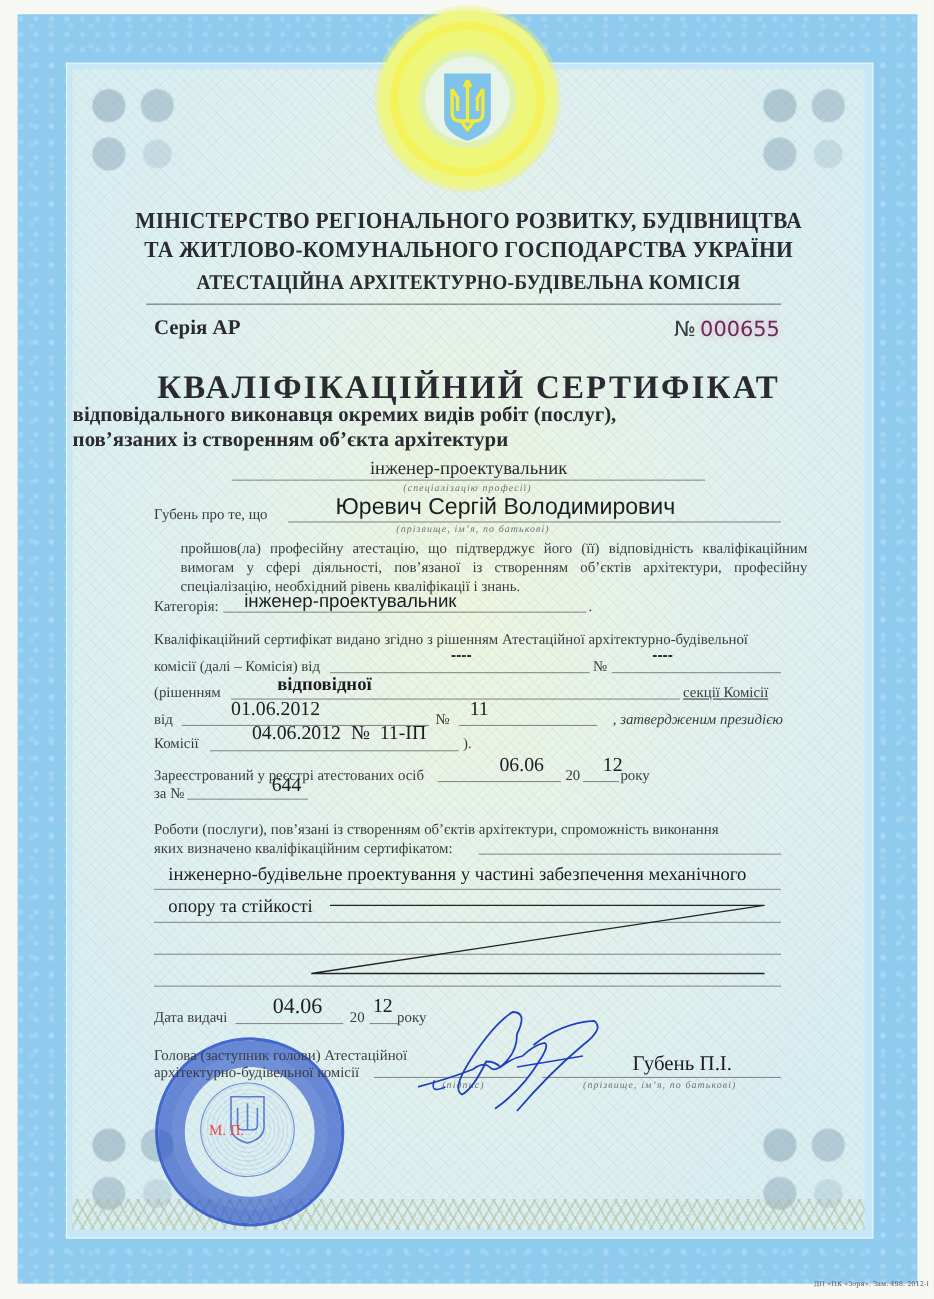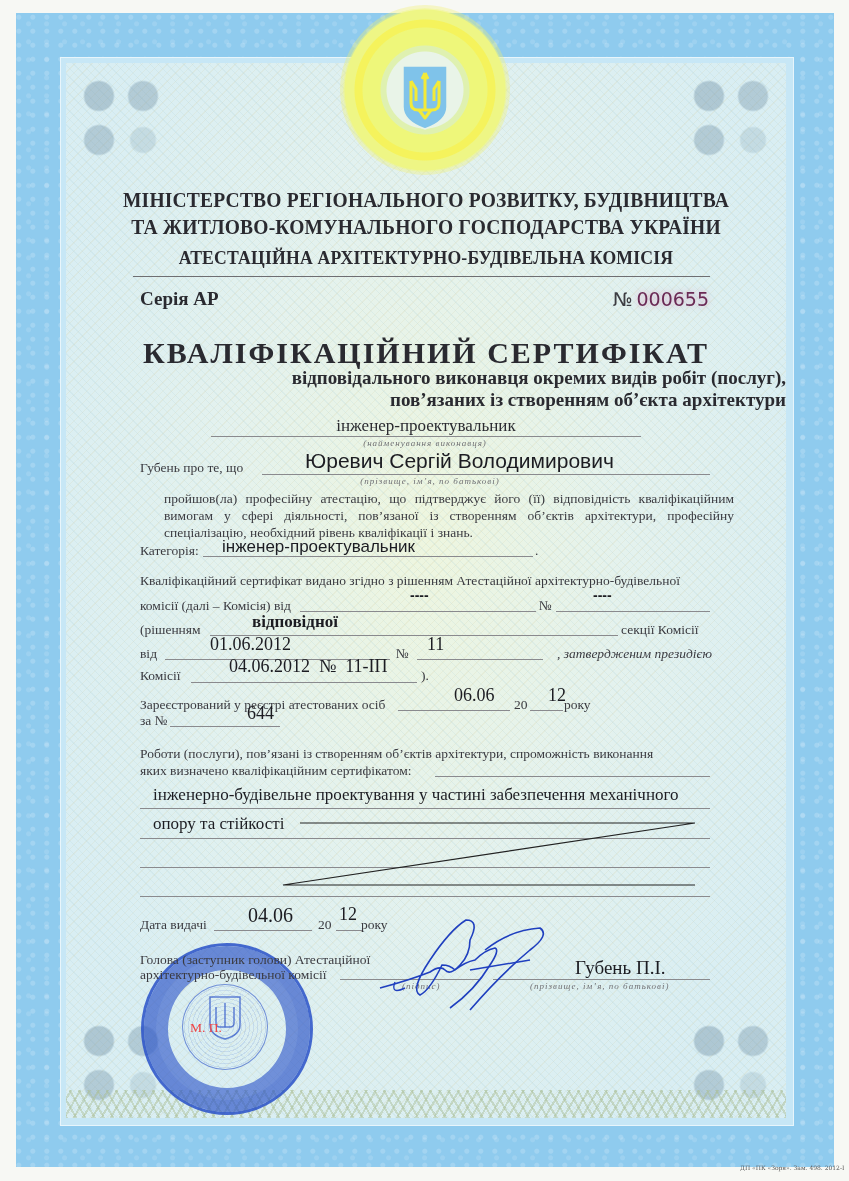--- a/index.html
+++ b/index.html
@@ -60,21 +60,21 @@
     .hdr { position: absolute; left: 66px; width: 720px; text-align: center; font-weight: bold; }
     .hdr1 { top: 188px; font-size: 21px; letter-spacing: 0.2px; font-family: "Liberation Serif", serif; transform: scaleX(0.93); }
     .hdr2 { top: 215px; font-size: 21px; letter-spacing: 0.2px; transform: scaleX(0.93); }
     .hdr3 { top: 247px; font-size: 19px; letter-spacing: 0.2px; transform: scaleX(0.93); }
     .hr-head { position: absolute; left: 133px; top: 276px; width: 577px; border-top: 1.5px solid #6e6e72; }
     .series { position: absolute; left: 140px; top: 288px; font-size: 19px; font-weight: bold; }
     .number-wrap { position: absolute; right: 140px; top: 288px; font-size: 19px; font-family: "DejaVu Sans", sans-serif; }
     .num-sym { color: #3d3d42; }
     .num-val { color: #6a2a55; margin-left: 4px; text-shadow: 0 0 6px rgba(230,120,180,0.5); }
     .title { position: absolute; left: 66px; width: 720px; top: 336px; text-align: center; font-size: 30px; font-weight: bold; letter-spacing: 2px; }
-    .subtitle { position: absolute; left: 66px; width: 720px; text-align: right; font-size: 19px; font-weight: bold; }
+    .subtitle { position: absolute; left: 66px; width: 720px; text-align: left; font-size: 19px; font-weight: bold; }
     .st1 { top: 367px; }
     .st2 { top: 389px; }
     .profession { position: absolute; left: 66px; width: 720px; top: 416px; text-align: center; font-size: 17px; }
     .line { position: absolute; border-top: 1px solid #8a8a8e; }
     .caption { position: absolute; font-size: 9px; font-style: italic; color: #707074; letter-spacing: 1px; }
     .lbl { position: absolute; font-size: 13.5px; color: #3a3a40; white-space: nowrap; }
     .fill { position: absolute; font-family: "Liberation Sans", "DejaVu Sans", sans-serif; color: #1c1c22; white-space: nowrap; }
     .fill-serif { position: absolute; font-family: "Liberation Serif", serif; color: #1c1c22; white-space: nowrap; }
     .para { position: absolute; left: 140px; width: 570px; font-size: 13.5px; line-height: 17px; text-align: justify; color: #3a3a40; margin-left: 24px; }
     .stamp {
@@ -123,21 +123,21 @@
 <div class="number-wrap">
   <span class="num-sym">№</span><span class="num-val">000655</span>
 </div>
 
 <div class="title">КВАЛІФІКАЦІЙНИЙ СЕРТИФІКАТ</div>
 <div class="subtitle st1">відповідального виконавця окремих видів робіт (послуг),</div>
 <div class="subtitle st2">пов’язаних із створенням об’єкта архітектури</div>
 
 <div class="profession">інженер-проектувальник</div>
 <div class="line" style="left:211px; top:436px; width:430px;"></div>
-<div class="caption" style="left:350px; top:438px; width:150px; text-align:center;">(найменування виконавця)</div>
+<div class="caption" style="left:350px; top:438px; width:150px; text-align:center;">(спеціалізацію професії)</div>
 
 <div class="lbl" style="left:140px; top:460px;">Губень про те, що</div>
 <div class="fill" style="left:305px; top:449px; font-size:21px;">Юревич Сергій Володимирович</div>
 <div class="line" style="left:262px; top:474px; width:448px;"></div>
 <div class="caption" style="left:330px; top:476px; width:200px; text-align:center;">(прізвище, ім’я, по батькові)</div>
 
 <div class="para" style="top:490px;">пройшов(ла) професійну атестацію, що підтверджує його (її) відповідність кваліфікаційним вимогам у сфері діяльності, пов’язаної із створенням об’єктів архітектури, професійну спеціалізацію, необхідний рівень кваліфікації і знань.</div>
 
 <div class="lbl" style="left:140px; top:543px;">Категорія:</div>
 <div class="fill" style="left:222px; top:537px; font-size:17px;">інженер-проектувальник</div>
@@ -149,21 +149,21 @@
 <div class="lbl" style="left:140px; top:598px;">комісії (далі – Комісія) від</div>
 <div class="fill" style="left:410px; top:587px; font-size:14px; font-weight:bold;">----</div>
 <div class="line" style="left:300px; top:611px; width:236px;"></div>
 <div class="lbl" style="left:539px; top:598px;">№</div>
 <div class="fill" style="left:593px; top:587px; font-size:14px; font-weight:bold;">----</div>
 <div class="line" style="left:556px; top:611px; width:154px;"></div>
 
 <div class="lbl" style="left:140px; top:622px;">(рішенням</div>
 <div class="fill-serif" style="left:252px; top:612px; font-size:17px; font-weight:bold;">відповідної</div>
 <div class="line" style="left:210px; top:635px; width:408px;"></div>
-<div class="lbl" style="left:621px; top:622px;">секції Комісії</div>
+<div class="lbl" style="left:621px; top:622px;text-decoration:underline;">секції Комісії</div>
 
 <div class="lbl" style="left:140px; top:646px;">від</div>
 <div class="fill-serif" style="left:210px; top:634px; font-size:18px;">01.06.2012</div>
 <div class="line" style="left:165px; top:659px; width:225px;"></div>
 <div class="lbl" style="left:396px; top:646px;">№</div>
 <div class="fill-serif" style="left:427px; top:634px; font-size:18px;">11</div>
 <div class="line" style="left:417px; top:659px; width:126px;"></div>
 <div class="lbl" style="left:557px; top:646px;font-style:italic;">, затвердженим президією</div>
 
 <div class="lbl" style="left:140px; top:668px;">Комісії</div>

